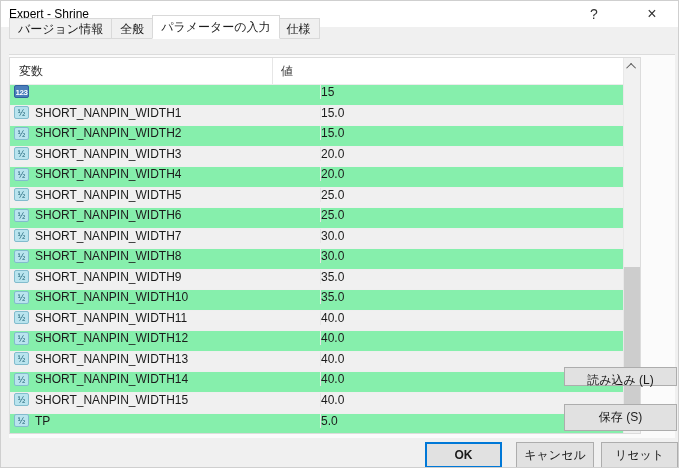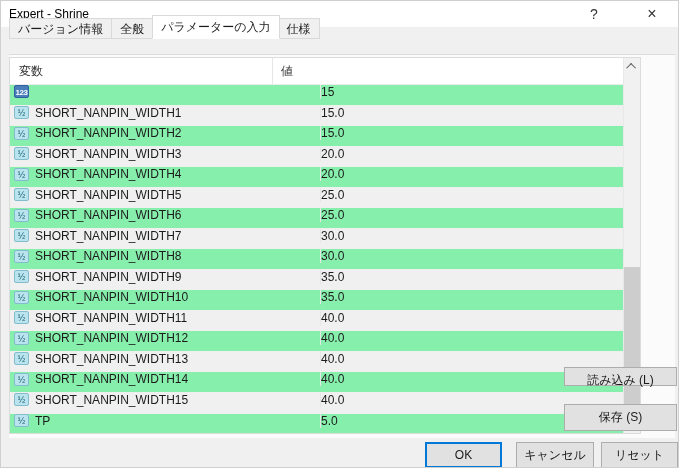--- a/index.html
+++ b/index.html
@@ -48,21 +48,21 @@
   .chev.up { transform:rotate(45deg) translateY(2px); }
   .chev.down { transform:rotate(225deg) translateY(2px); }
   .scroll-thumb { position:absolute; left:0; top:209px; width:16px; height:141px; background:#cdcdcd; }
 
   
   .btn { position:absolute; background:#e1e1e1; border:1px solid #adadad; text-align:center; color:#1b1b1b; font-size:12px; cursor:default; }
   .btn-load { left:563px; top:366px; width:113px; height:19px; line-height:25px; }
   .btn-save { left:563px; top:403px; width:113px; height:27px; line-height:25px; }
 
   
-  .btn-ok { left:424px; top:441px; width:77px; height:26px; line-height:23px; border:2px solid var(--accent,#0078d7); }
+  .btn-ok { left:424px; top:441px; width:77px; height:26px; line-height:23px; border:2px solid var(--accent,#0078d7);font-weight:bold; }
   .btn-cancel { left:515px; top:441px; width:78px; height:26px; line-height:24px; }
   .btn-reset { left:600px; top:441px; width:77px; height:34px; line-height:24px; }
 </style>
 </head>
 <body>
 
 <div class="dialog">
 
   <div class="titlebar">
     <span class="title-text">Expert - Shrine</span>

